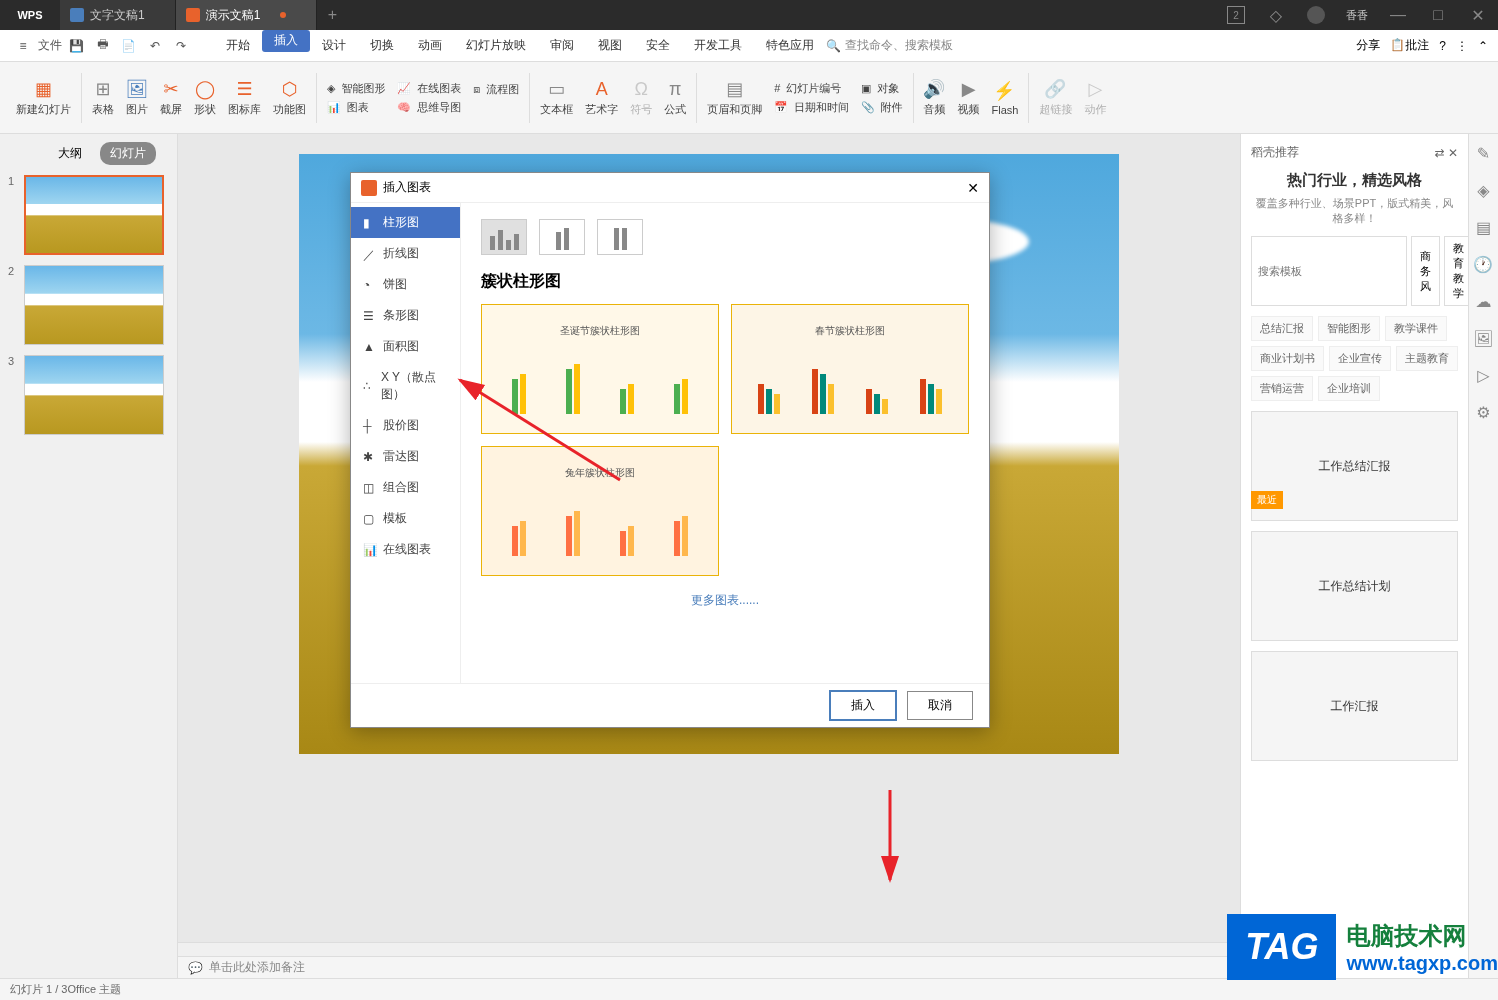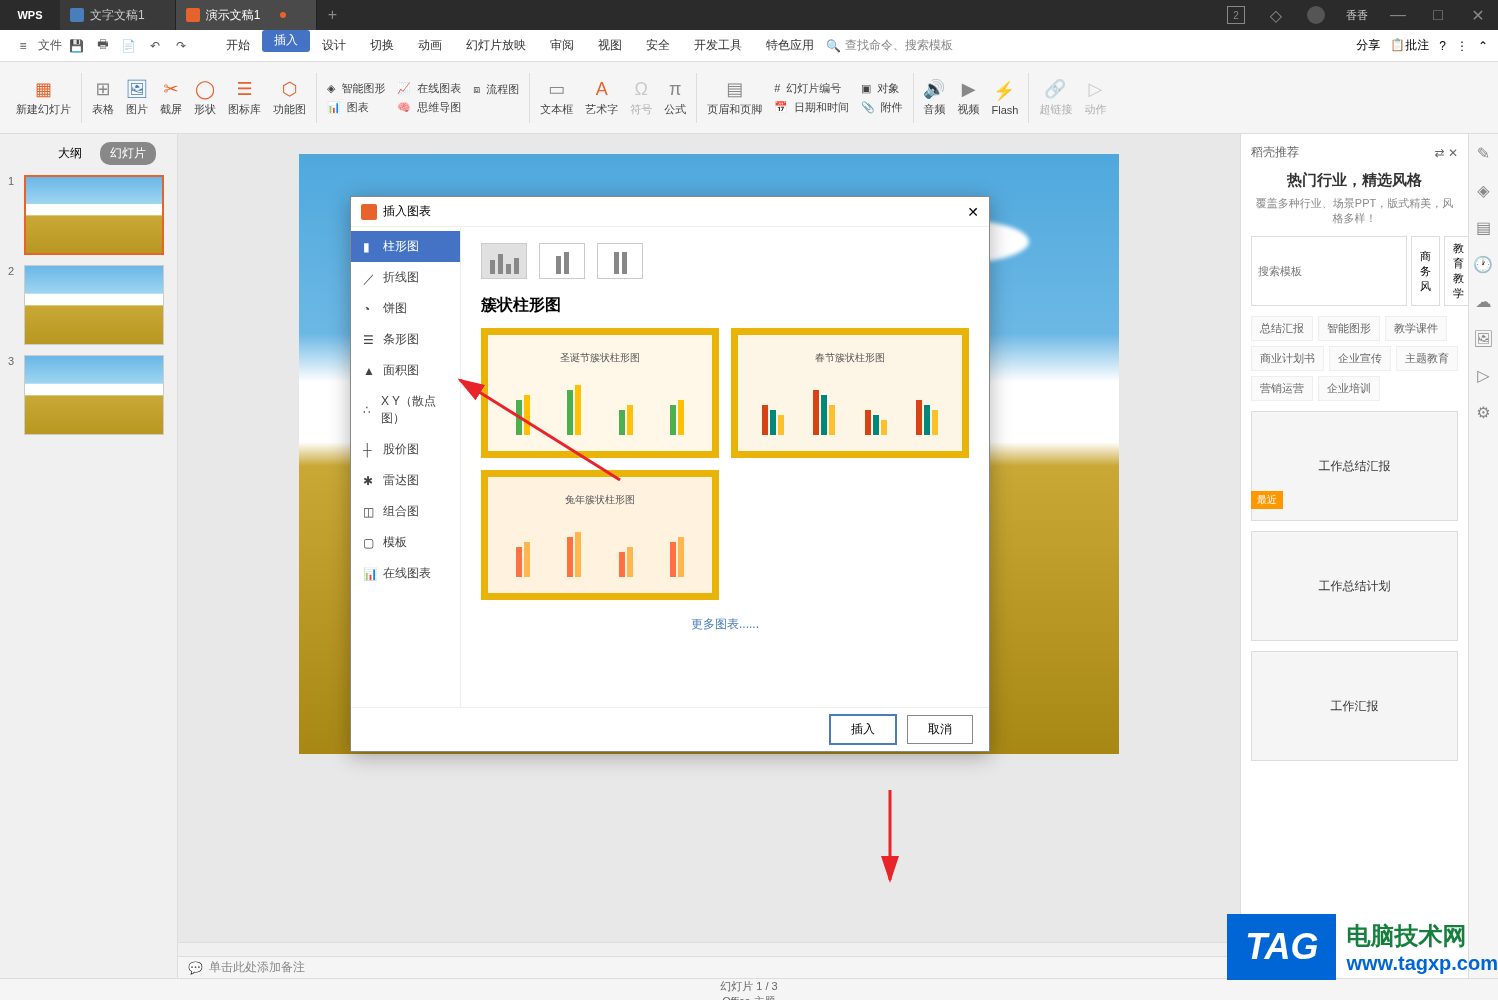--- a/index.html
+++ b/index.html
@@ -54,39 +54,39 @@
 .template-header { font-size: 12px; color: #666; margin-bottom: 10px; display: flex; align-items: center; }
 .template-title { font-size: 15px; font-weight: bold; color: #333; text-align: center; margin: 10px 0 6px; }
 .template-sub { font-size: 11px; color: #888; text-align: center; margin-bottom: 10px; }
 .template-search { display: flex; gap: 4px; margin-bottom: 10px; }
 .template-search input { flex: 1; border: 1px solid #ddd; padding: 4px 6px; font-size: 11px; }
 .template-btn { border: 1px solid #ddd; padding: 4px 8px; font-size: 11px; background: #fff; }
 .tag-grid { display: flex; flex-wrap: wrap; gap: 5px; margin-bottom: 10px; }
 .tag-item { border: 1px solid #eee; padding: 4px 8px; font-size: 11px; color: #666; background: #fafafa; cursor: pointer; }
 .tmpl-card { width: 100%; height: 110px; border: 1px solid #ddd; margin-bottom: 10px; display: flex; align-items: center; justify-content: center; font-size: 12px; color: #333; background: #f5f5f5; }
 .side-tools { width: 30px; background: #f5f5f5; border-left: 1px solid #ddd; display: flex; flex-direction: column; align-items: center; padding-top: 10px; gap: 18px; color: #888; }
-.statusbar { height: 22px; background: #f5f5f5; border-top: 1px solid #ddd; display: flex; align-items: center; padding: 0 10px; font-size: 11px; color: #666; flex-direction: column; }
+.statusbar { height: 22px; background: #f5f5f5; border-top: 1px solid #ddd; display: flex; align-items: center; padding: 0 10px; font-size: 11px; color: #666; }
 .status-right { margin-left: auto; display: flex; align-items: center; gap: 8px; }
-.dialog-backdrop { position: fixed; top: 196px; left: 350px; width: 640px; background: #fff; border: 1px solid #888; box-shadow: 0 4px 20px rgba(0,0,0,0.3); z-index: 100; }
+.dialog-backdrop { position: fixed; top: 172px; left: 350px; width: 640px; background: #fff; border: 1px solid #888; box-shadow: 0 4px 20px rgba(0,0,0,0.3); z-index: 100; }
 .dialog-title { height: 30px; display: flex; align-items: center; padding: 0 10px; font-size: 12px; border-bottom: 1px solid #eee; }
 .dialog-title .ppt-icon { width: 16px; height: 16px; background: #e8622c; border-radius: 2px; margin-right: 6px; }
 .dialog-close { margin-left: auto; cursor: pointer; font-size: 14px; }
 .dialog-body { display: flex; height: 480px; }
 .chart-types { width: 110px; border-right: 1px solid #eee; padding: 4px 0; }
 .chart-type { padding: 7px 12px; font-size: 12px; color: #444; cursor: pointer; display: flex; align-items: center; gap: 6px; }
 .chart-type.active { background: #4472c4; color: #fff; }
 .chart-type-icon { width: 14px; height: 14px; display: inline-block; }
 .chart-gallery { flex: 1; padding: 16px 20px; overflow-y: auto; }
 .subtype-row { display: flex; gap: 12px; margin-bottom: 16px; }
 .subtype { width: 46px; height: 36px; border: 1px solid #ccc; display: flex; align-items: flex-end; justify-content: center; gap: 3px; padding: 4px; cursor: pointer; }
 .subtype.sel { background: #e0e0e0; }
 .subtype .bar { width: 5px; background: #888; }
 .chart-name { font-size: 16px; font-weight: bold; margin-bottom: 12px; }
 .preview-grid { display: grid; grid-template-columns: 1fr 1fr; gap: 12px; }
-.preview { height: 130px; border: 7px solid #eab308; cursor: pointer; background: #fafafa; display: flex; flex-direction: column; align-items: center; justify-content: center; font-size: 10px; color: #555; }
+.preview { height: 130px; border: 1px solid #eab308; cursor: pointer; background: #fafafa; display: flex; flex-direction: column; align-items: center; justify-content: center; font-size: 10px; color: #555; }
 .preview.sel { border: 2px solid #e8622c; }
 .preview-chart { width: 90%; height: 60%; display: flex; align-items: flex-end; justify-content: space-around; gap: 3px; }
 .pc-group { display: flex; gap: 2px; align-items: flex-end; }
 .pc-bar { width: 6px; }
 .more-link { text-align: center; color: #4a7ebb; font-size: 12px; margin-top: 16px; cursor: pointer; }
 .dialog-footer { height: 44px; border-top: 1px solid #eee; display: flex; align-items: center; justify-content: flex-end; padding: 0 16px; gap: 10px; }
 .dlg-btn { padding: 5px 20px; font-size: 12px; border: 1px solid #888; background: #fff; cursor: pointer; }
 .dlg-btn.primary { border: 2px solid #4a7ebb; }
 .red-arrow { position: absolute; pointer-events: none; z-index: 200; }
 .watermark { position: fixed; bottom: 20px; right: 0; z-index: 300; display: flex; align-items: center; }

